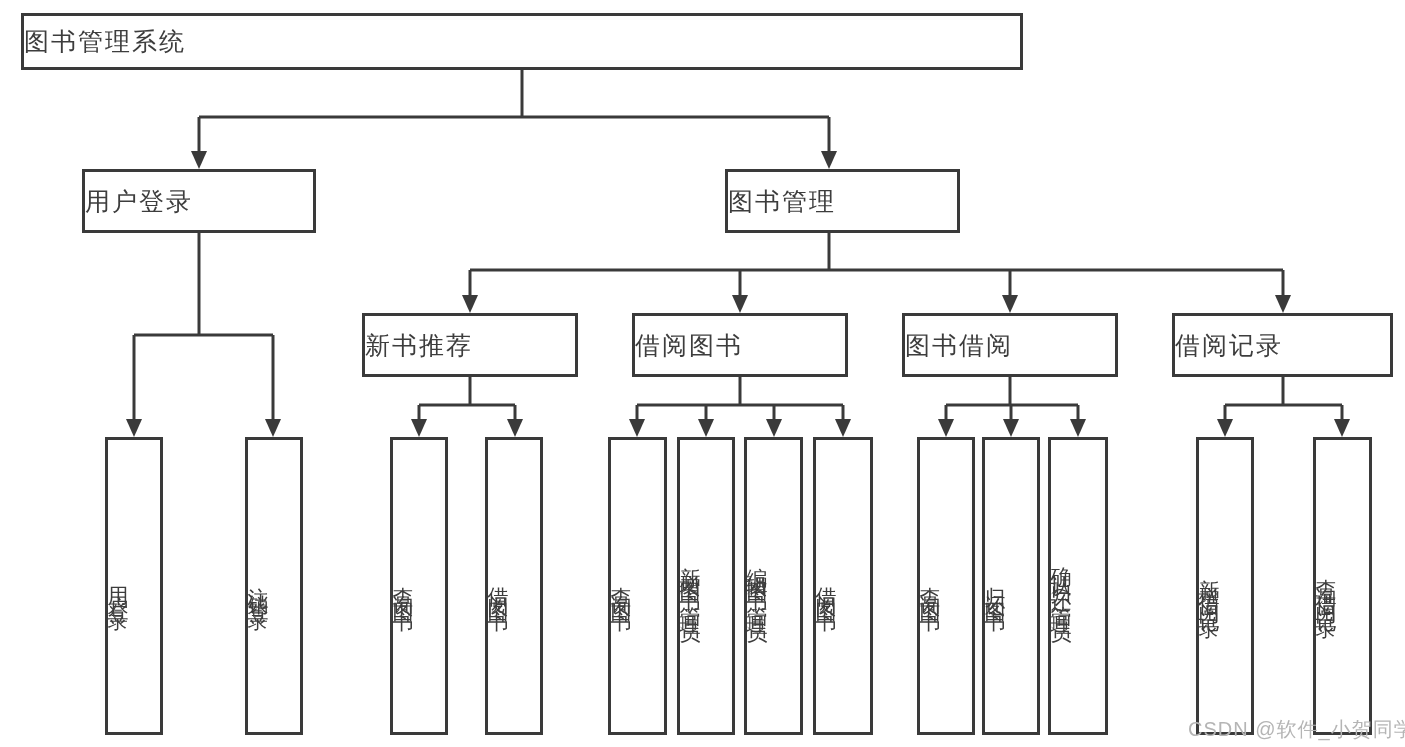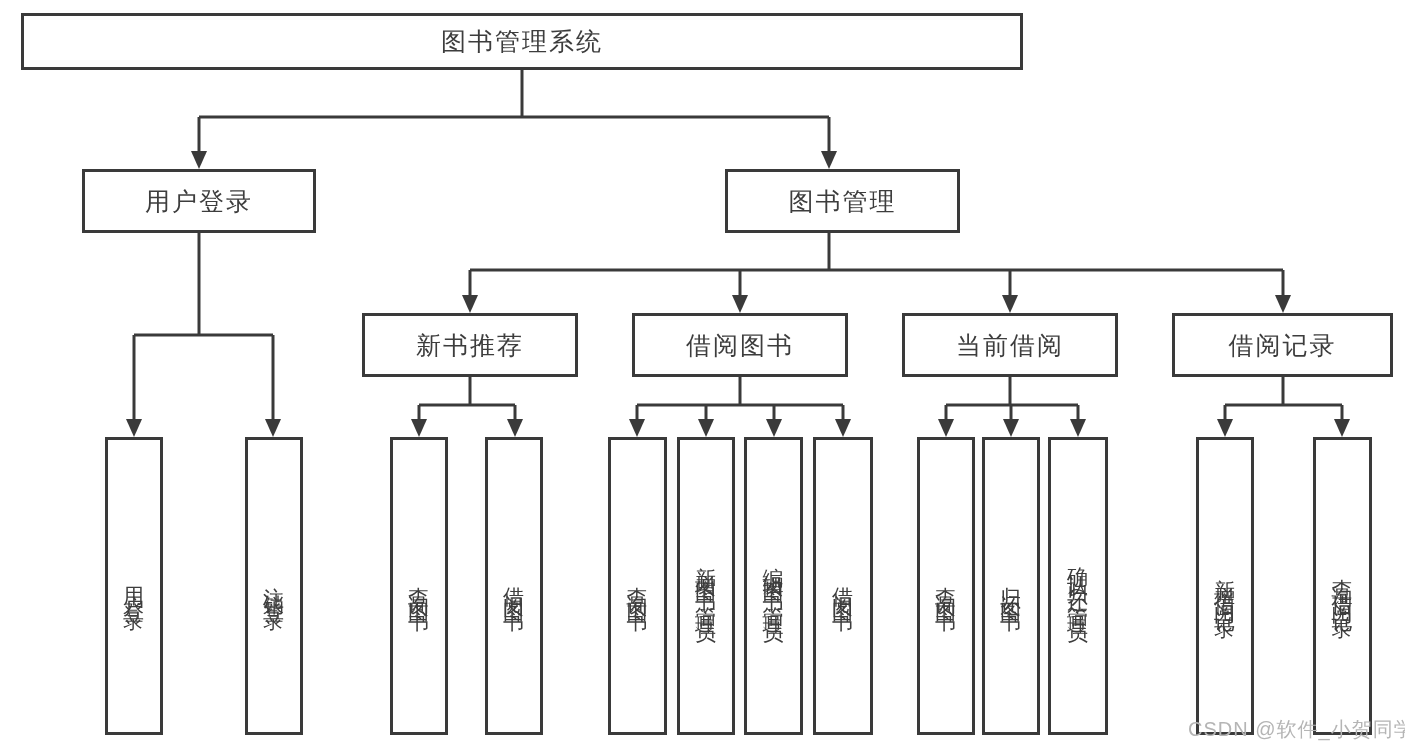--- a/index.html
+++ b/index.html
@@ -16,21 +16,20 @@
     left: 0; top: 0;
     width: 1405px; height: 747px;
   }
   .node {
     position: absolute;
     box-sizing: border-box;
     border: 3px solid #3a3a3a;
     background: #ffffff;
     display: flex;
     align-items: center;
-    justify-content: center;
     color: #3d3d3d;
   }
   .hbox {
     font-size: 25px;
     letter-spacing: 2px;
     white-space: nowrap;
   }
   .vbox {
     font-size: 21px;
   }
@@ -133,21 +132,21 @@
     <span>图书管理</span>
   </div>
 
   <div class="node hbox" style="left:362px; top:313px; width:216px; height:64px;">
     <span>新书推荐</span>
   </div>
   <div class="node hbox" style="left:632px; top:313px; width:216px; height:64px;">
     <span>借阅图书</span>
   </div>
   <div class="node hbox" style="left:902px; top:313px; width:216px; height:64px;">
-    <span>当前借阅</span>
+    <span>图书借阅</span>
   </div>
   <div class="node hbox" style="left:1172px; top:313px; width:221px; height:64px;">
     <span>借阅记录</span>
   </div>
 
   <div class="node vbox" style="left:105px; top:437px; width:58px; height:298px;">
     <span class="vtext">用户登录</span>
   </div>
   <div class="node vbox" style="left:245px; top:437px; width:58px; height:298px;">
     <span class="vtext">注销登录</span>

